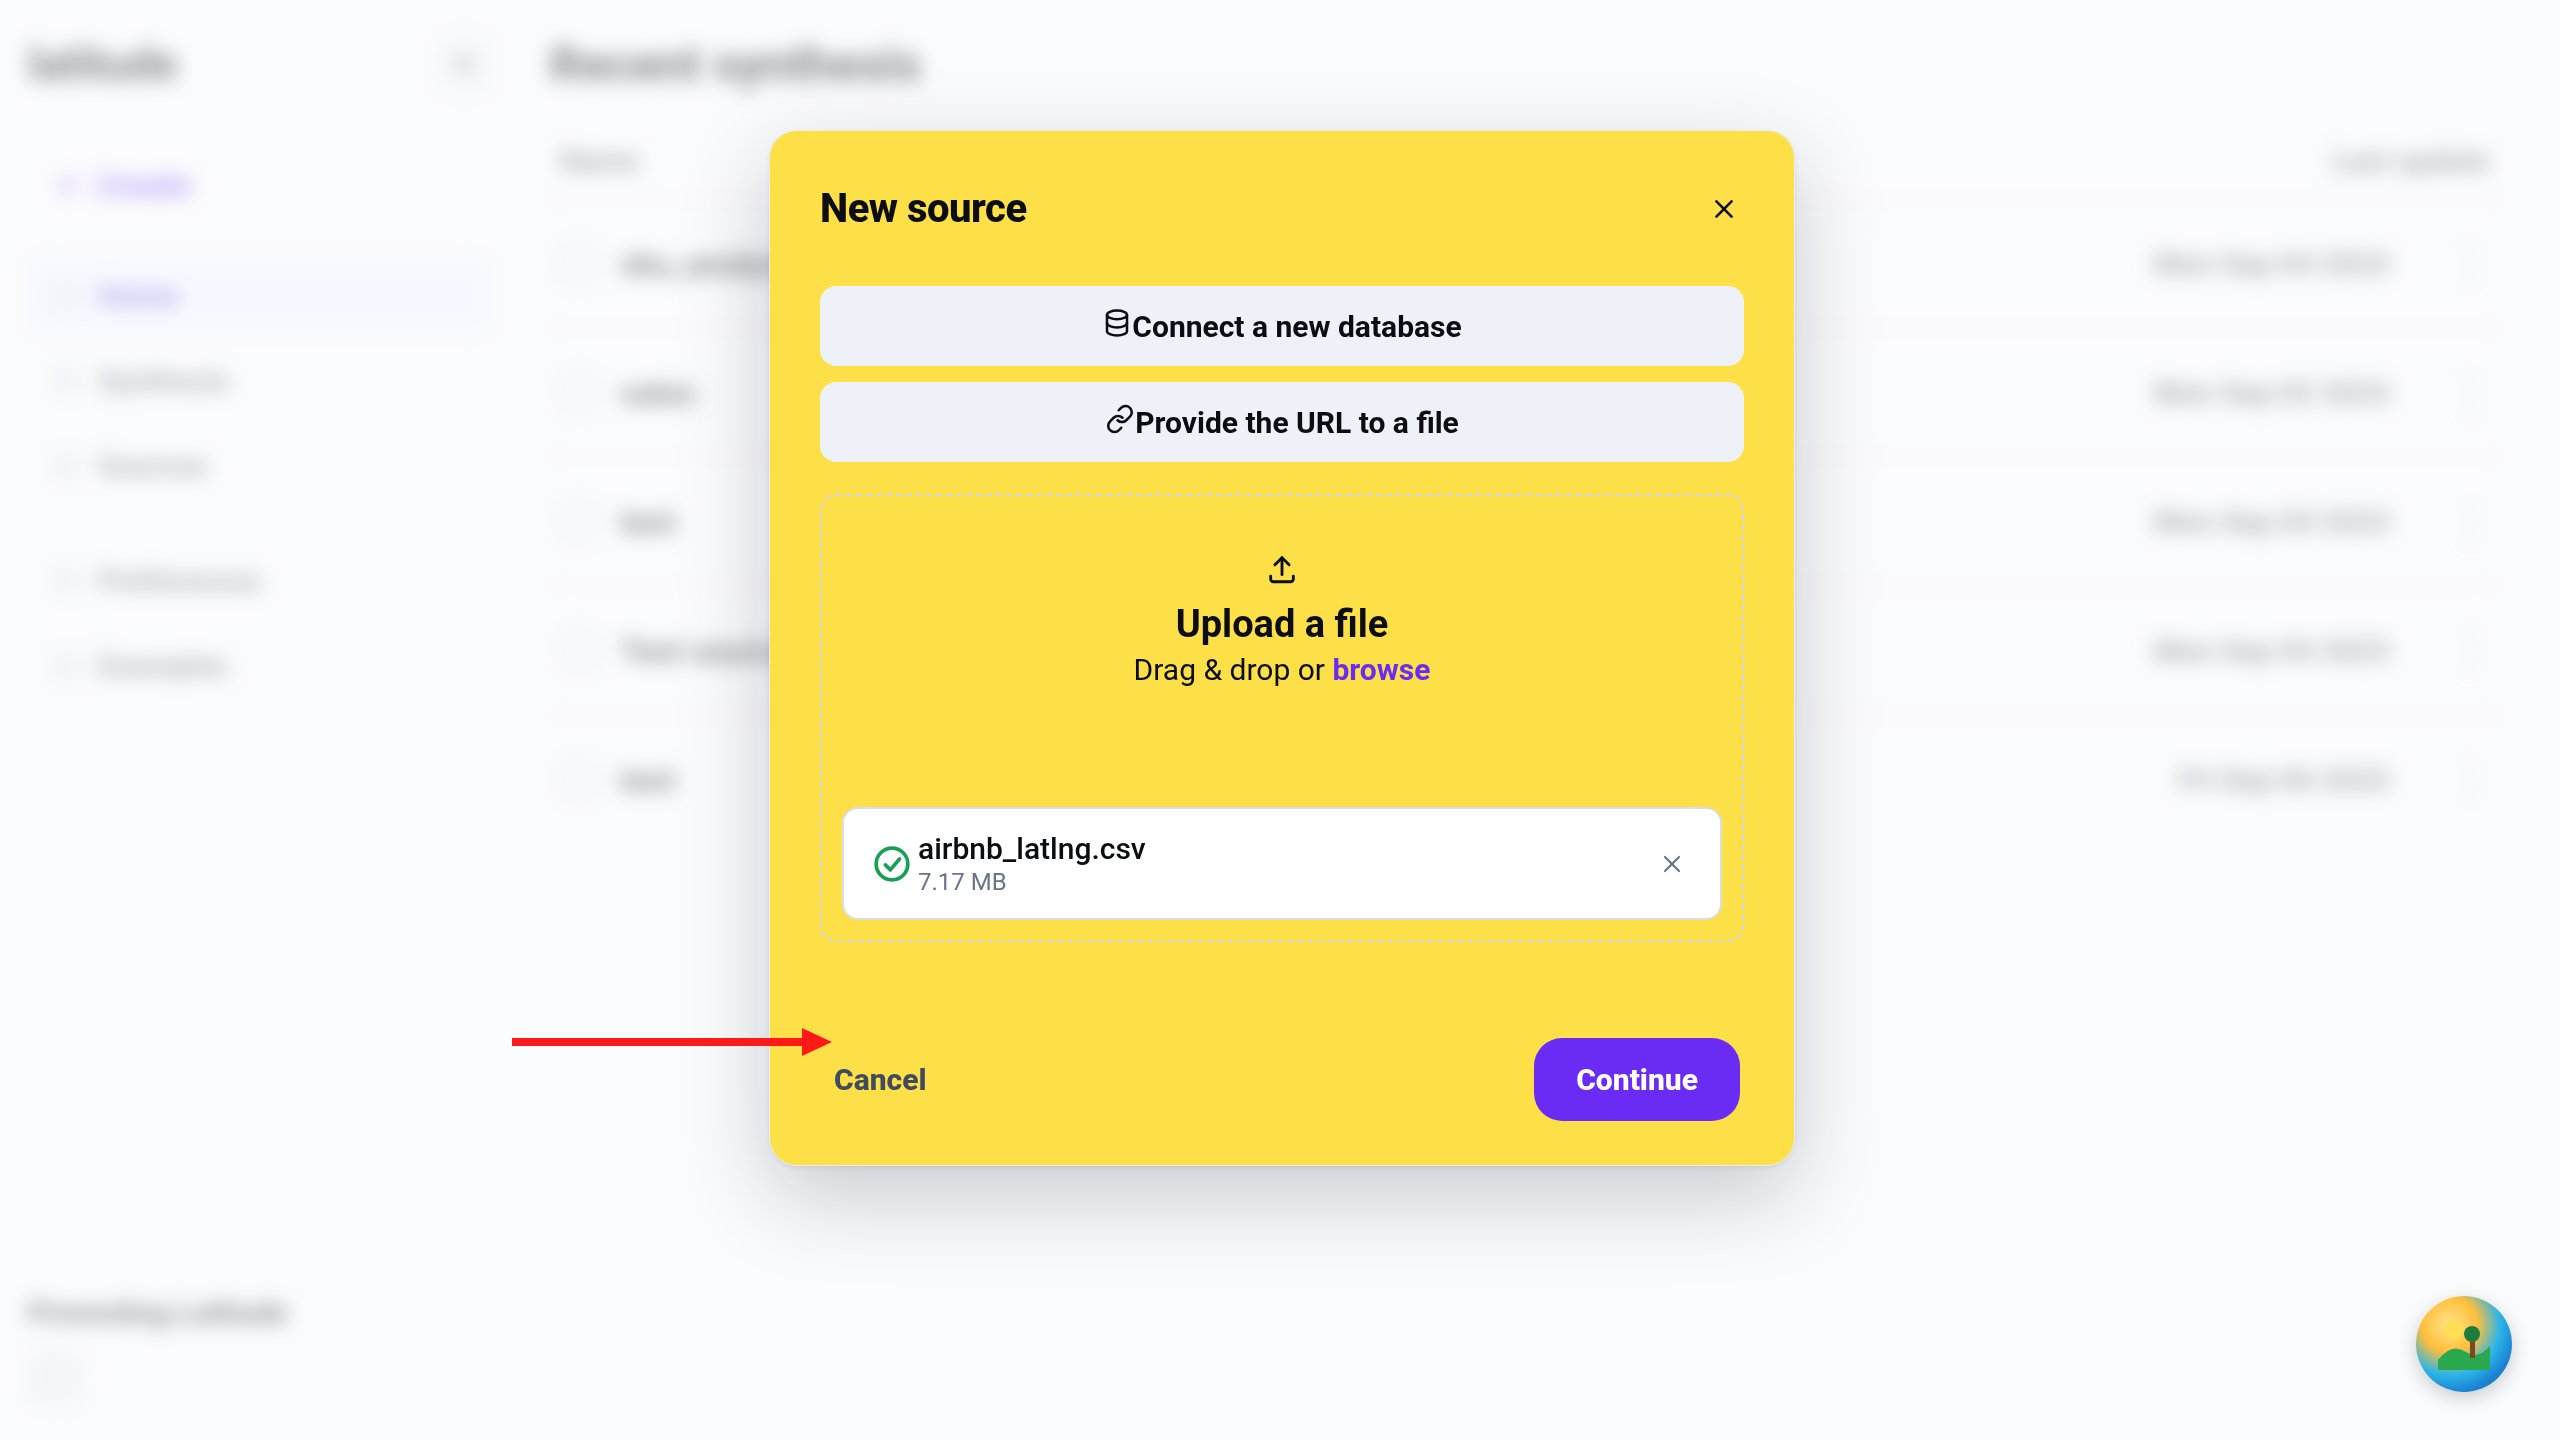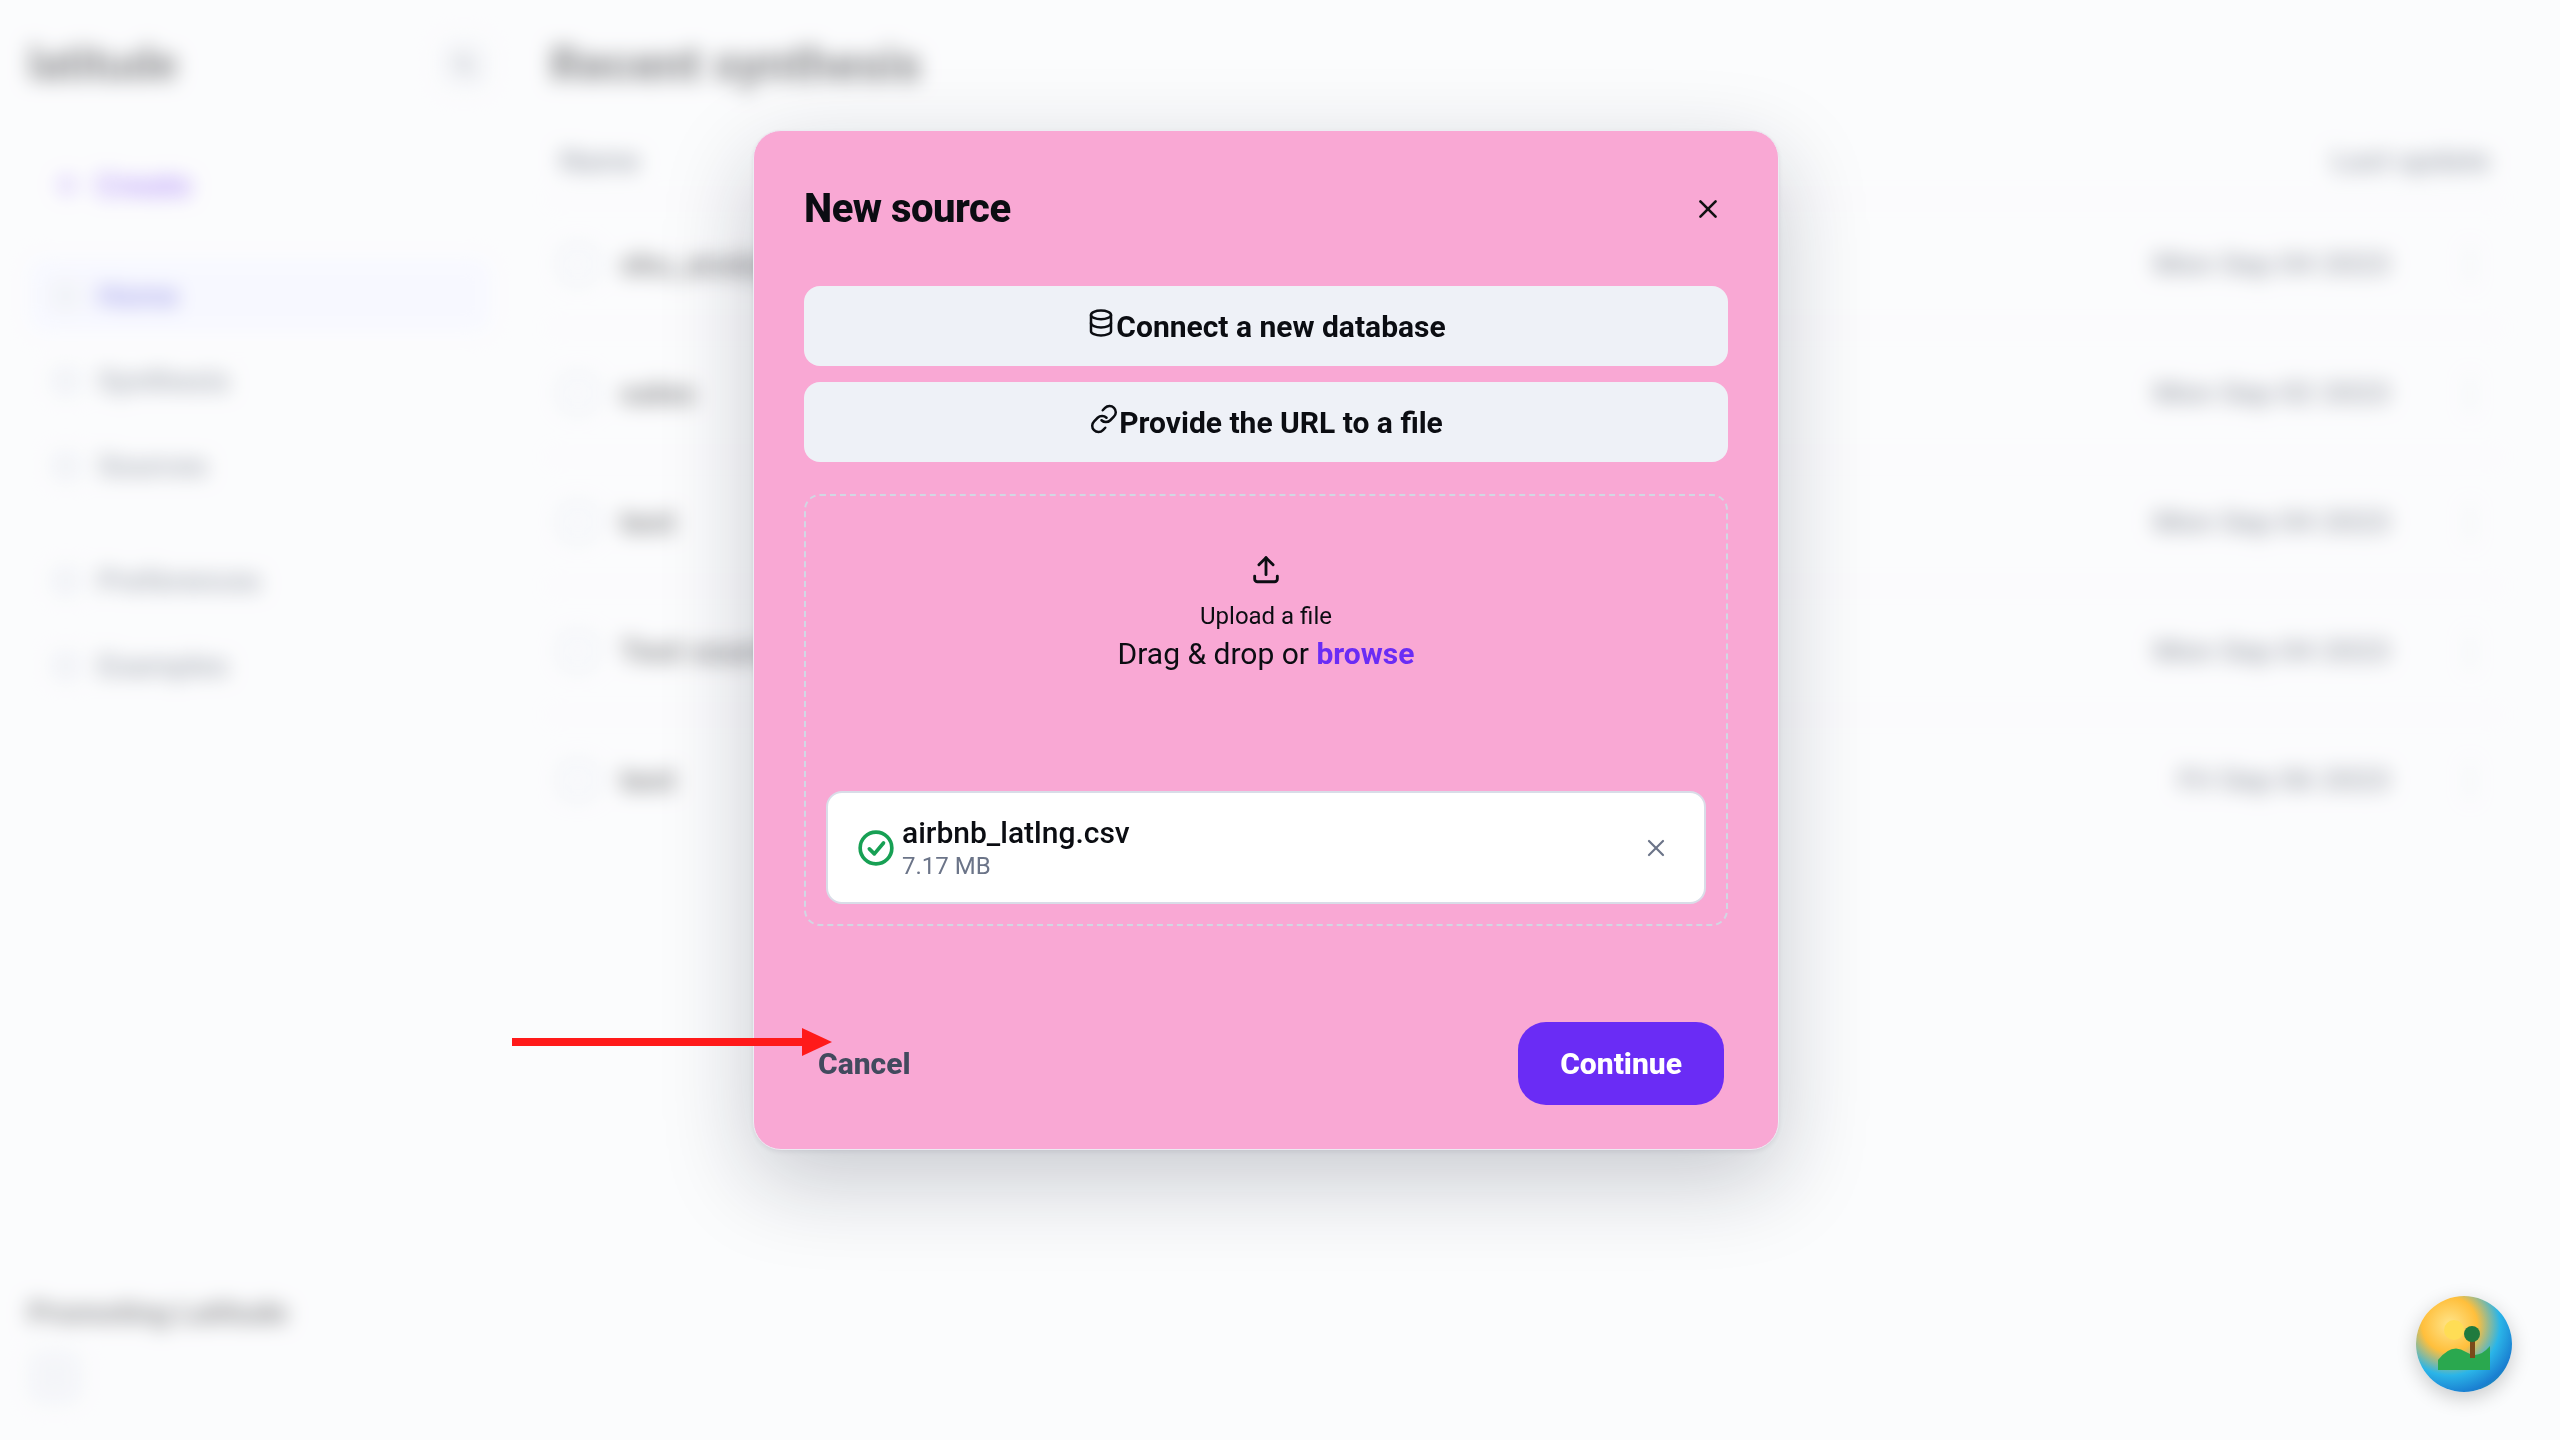--- a/index.html
+++ b/index.html
@@ -47,23 +47,23 @@
   .promo { margin-top:auto; }
   .promo-t { font-size:30px; font-weight:700; color:#0b0d12; margin-bottom:20px;}
   .promo-badge { width:54px;height:54px;border-radius:14px;background:#e6e9f1; }
 
   
   .overlay { position:absolute; inset:0; background:rgba(255,255,255,0.55); }
 
   
   .modal {
     position:absolute;
-    left: 753px; top: 130px;
+    left: 769px; top: 130px;
     width: 1026px;
-    background:#f9a8d4;
+    background:#fde047;
     border-radius: 28px;
     box-shadow: 0 30px 90px rgba(20,25,45,0.22), 0 2px 4px rgba(20,25,45,0.08);
     padding: 54px 50px 44px 50px;
     border:1px solid #ececf3;
   }
   .modal-head { display:flex; align-items:center; justify-content:space-between; margin-bottom: 54px; }
   .modal-title { font-size:40px; font-weight:800; color:#0b0d12; letter-spacing:-0.5px; }
   .close-btn { width:40px;height:40px;display:flex;align-items:center;justify-content:center;border:none;background:transparent;border-radius:10px;cursor:pointer;color:#111; }
   .close-btn svg { width:26px;height:26px; }
 
@@ -77,21 +77,21 @@
   .opt svg { width:30px;height:30px; stroke:#0b0d12; }
 
   .dropzone {
     margin-top:16px;
     border:2px dashed #d2d7e3; border-radius:16px;
     padding:56px 20px 20px 20px;
     display:flex; flex-direction:column; align-items:center;
   }
   .dz-inner { display:flex; flex-direction:column; align-items:center; gap:6px; }
   .dz-inner svg { width:34px; height:34px; stroke:#0b0d12; margin-bottom:6px;}
-  .dz-title { font-size:24px; font-weight:400; color:#0b0d12; }
+  .dz-title { font-size:38px; font-weight:700; color:#0b0d12; }
   .dz-sub { font-size:30px; color:#0b0d12; }
   .dz-link { color:#6a2cf5; font-weight:700; cursor:pointer; }
 
   .file-card {
     margin-top: 120px;
     width: 100%;
     border:2px solid #d9dde8; border-radius:16px;
     background:#fff;
     padding: 22px 28px;
     display:flex; align-items:center; gap:6px;

